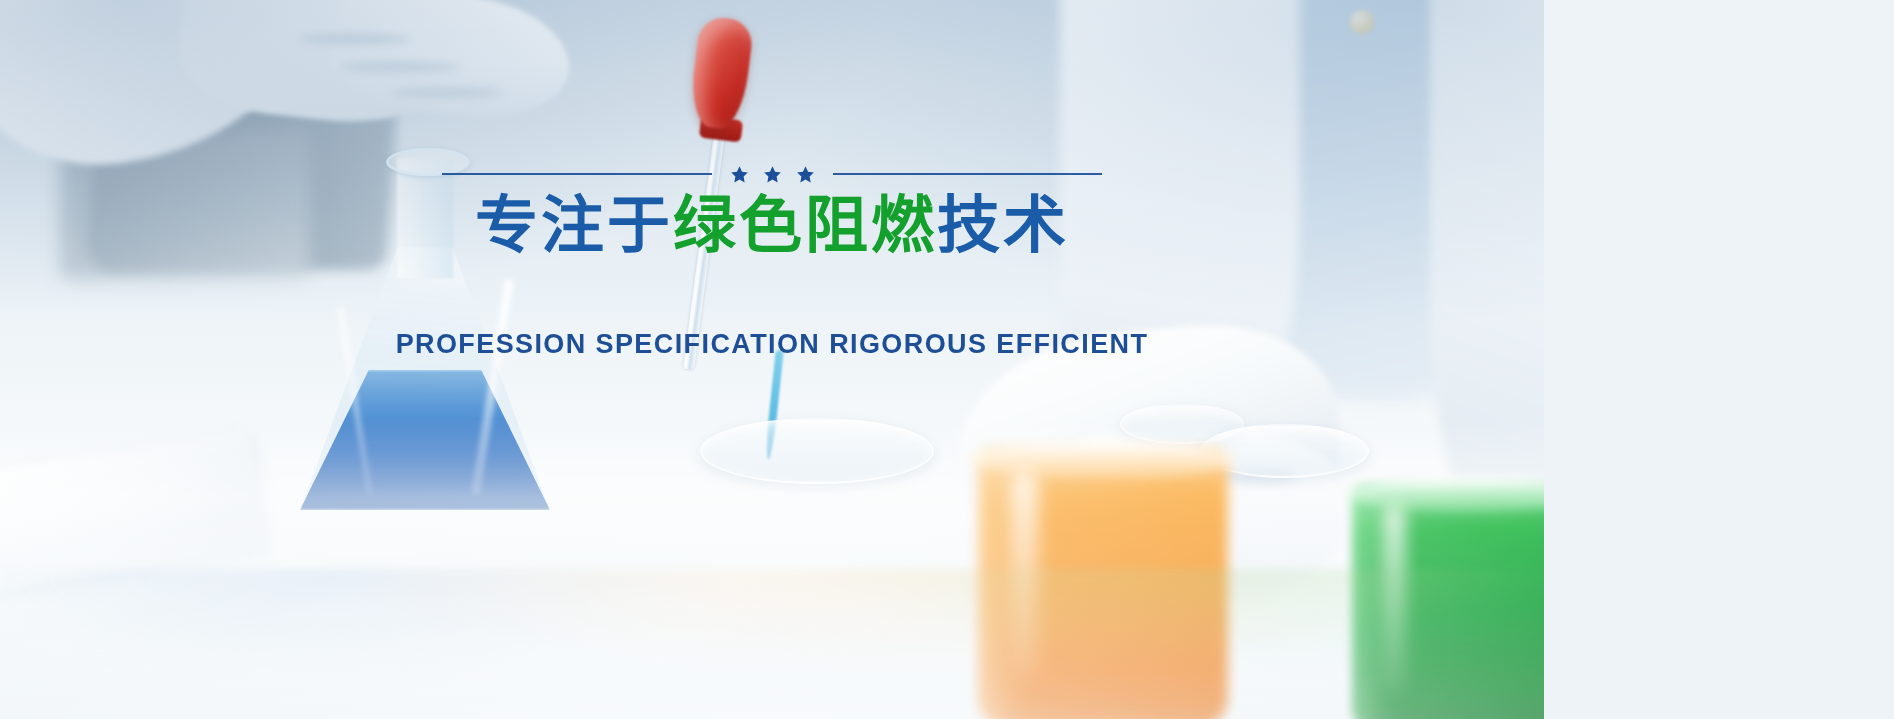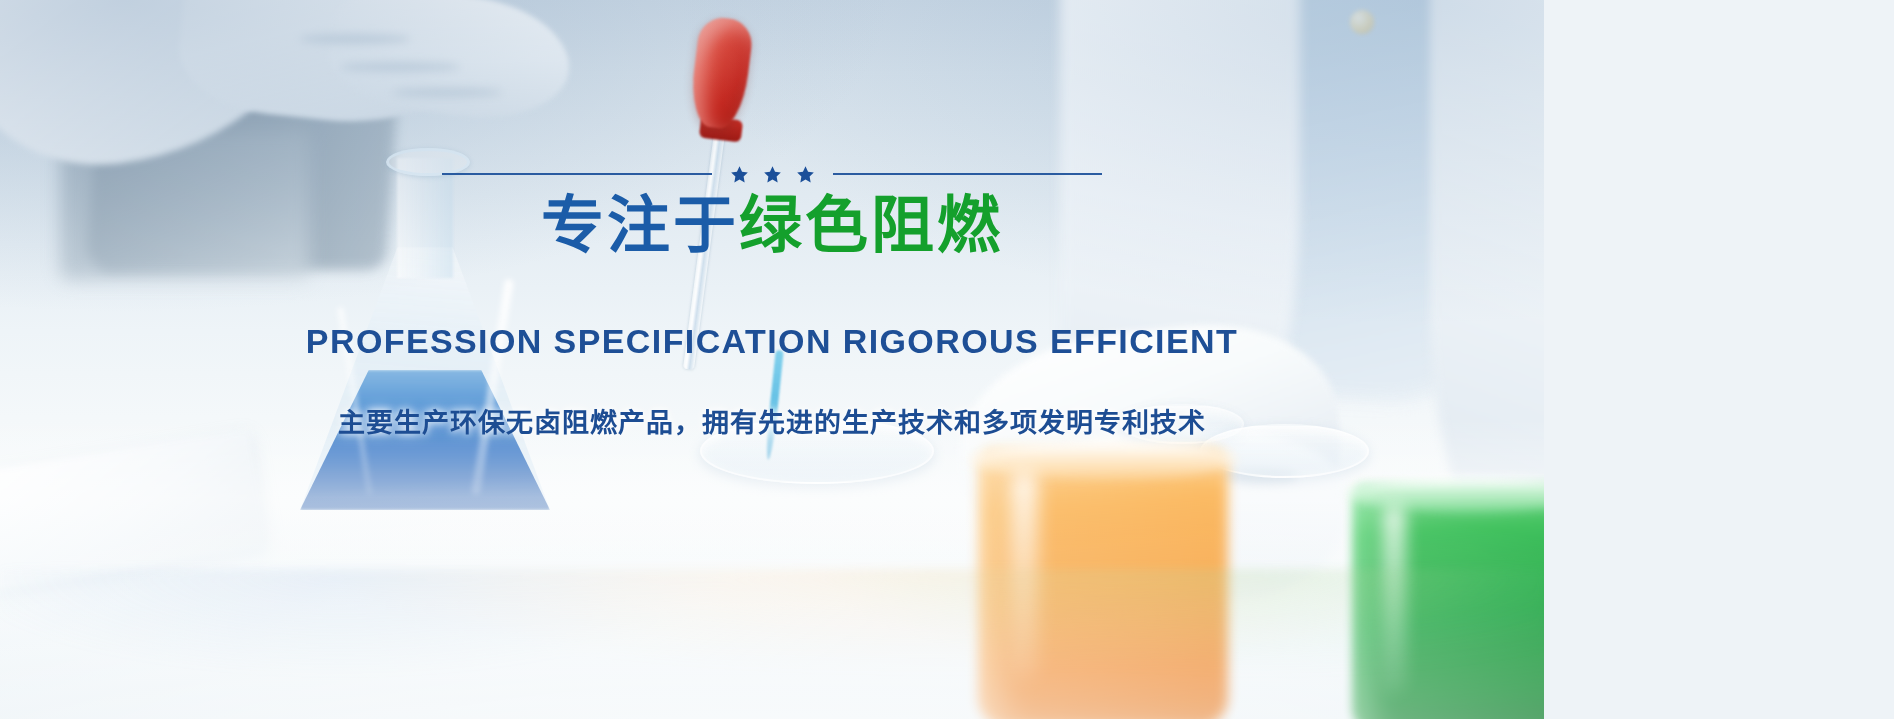--- a/index.html
+++ b/index.html
@@ -297,23 +297,23 @@
     font-family:"DejaVu Sans","Liberation Sans",sans-serif;
     font-size:63px;font-weight:700;line-height:1.03;
     letter-spacing:3px;
     white-space:nowrap;
     display:flex;align-items:baseline;
   }
   .h-blue{color:#1b5ca8;}
   .h-green{color:#14a02c;margin:0 0;}
 
   .subtitle{
-    margin-top:21px;
+    margin-top:28px;
     font-family:"Liberation Sans","DejaVu Sans",sans-serif;
-    font-size:34px;font-weight:700;letter-spacing:1.4px;
+    font-size:27px;font-weight:700;letter-spacing:1.4px;
     color:#1e4f96;white-space:nowrap;
   }
 
   .desc{
     margin-top:40px;
     font-family:"DejaVu Sans","Liberation Sans",sans-serif;
     font-size:27px;font-weight:700;letter-spacing:1px;
     color:#1d4d93;white-space:nowrap;
     text-shadow:0 0 7px rgba(255,255,255,.95),0 0 14px rgba(255,255,255,.8);
   }
@@ -402,20 +402,20 @@
               <path fill="#1b4f99" d="M12 1.6l3.2 6.8 7.3 1-5.3 5.2 1.3 7.4L12 18.4 5.5 22l1.3-7.4L1.5 9.4l7.3-1z"></path>
             </svg>
         </span>
       </span>
       <span class="rule"></span>
     </div>
 
     <h1 class="headline">
       <span class="h-blue">专注于</span>
       <span class="h-green">绿色阻燃</span>
+      <span class="h-blue">技术</span>
     </h1>
 
     <div class="subtitle">PROFESSION SPECIFICATION RIGOROUS EFFICIENT</div>
 
-    <div class="desc">主要生产环保无卤阻燃产品，拥有先进的生产技术和多项发明专利技术</div>
   </div>
 
 </div>
 
 </body></html>

